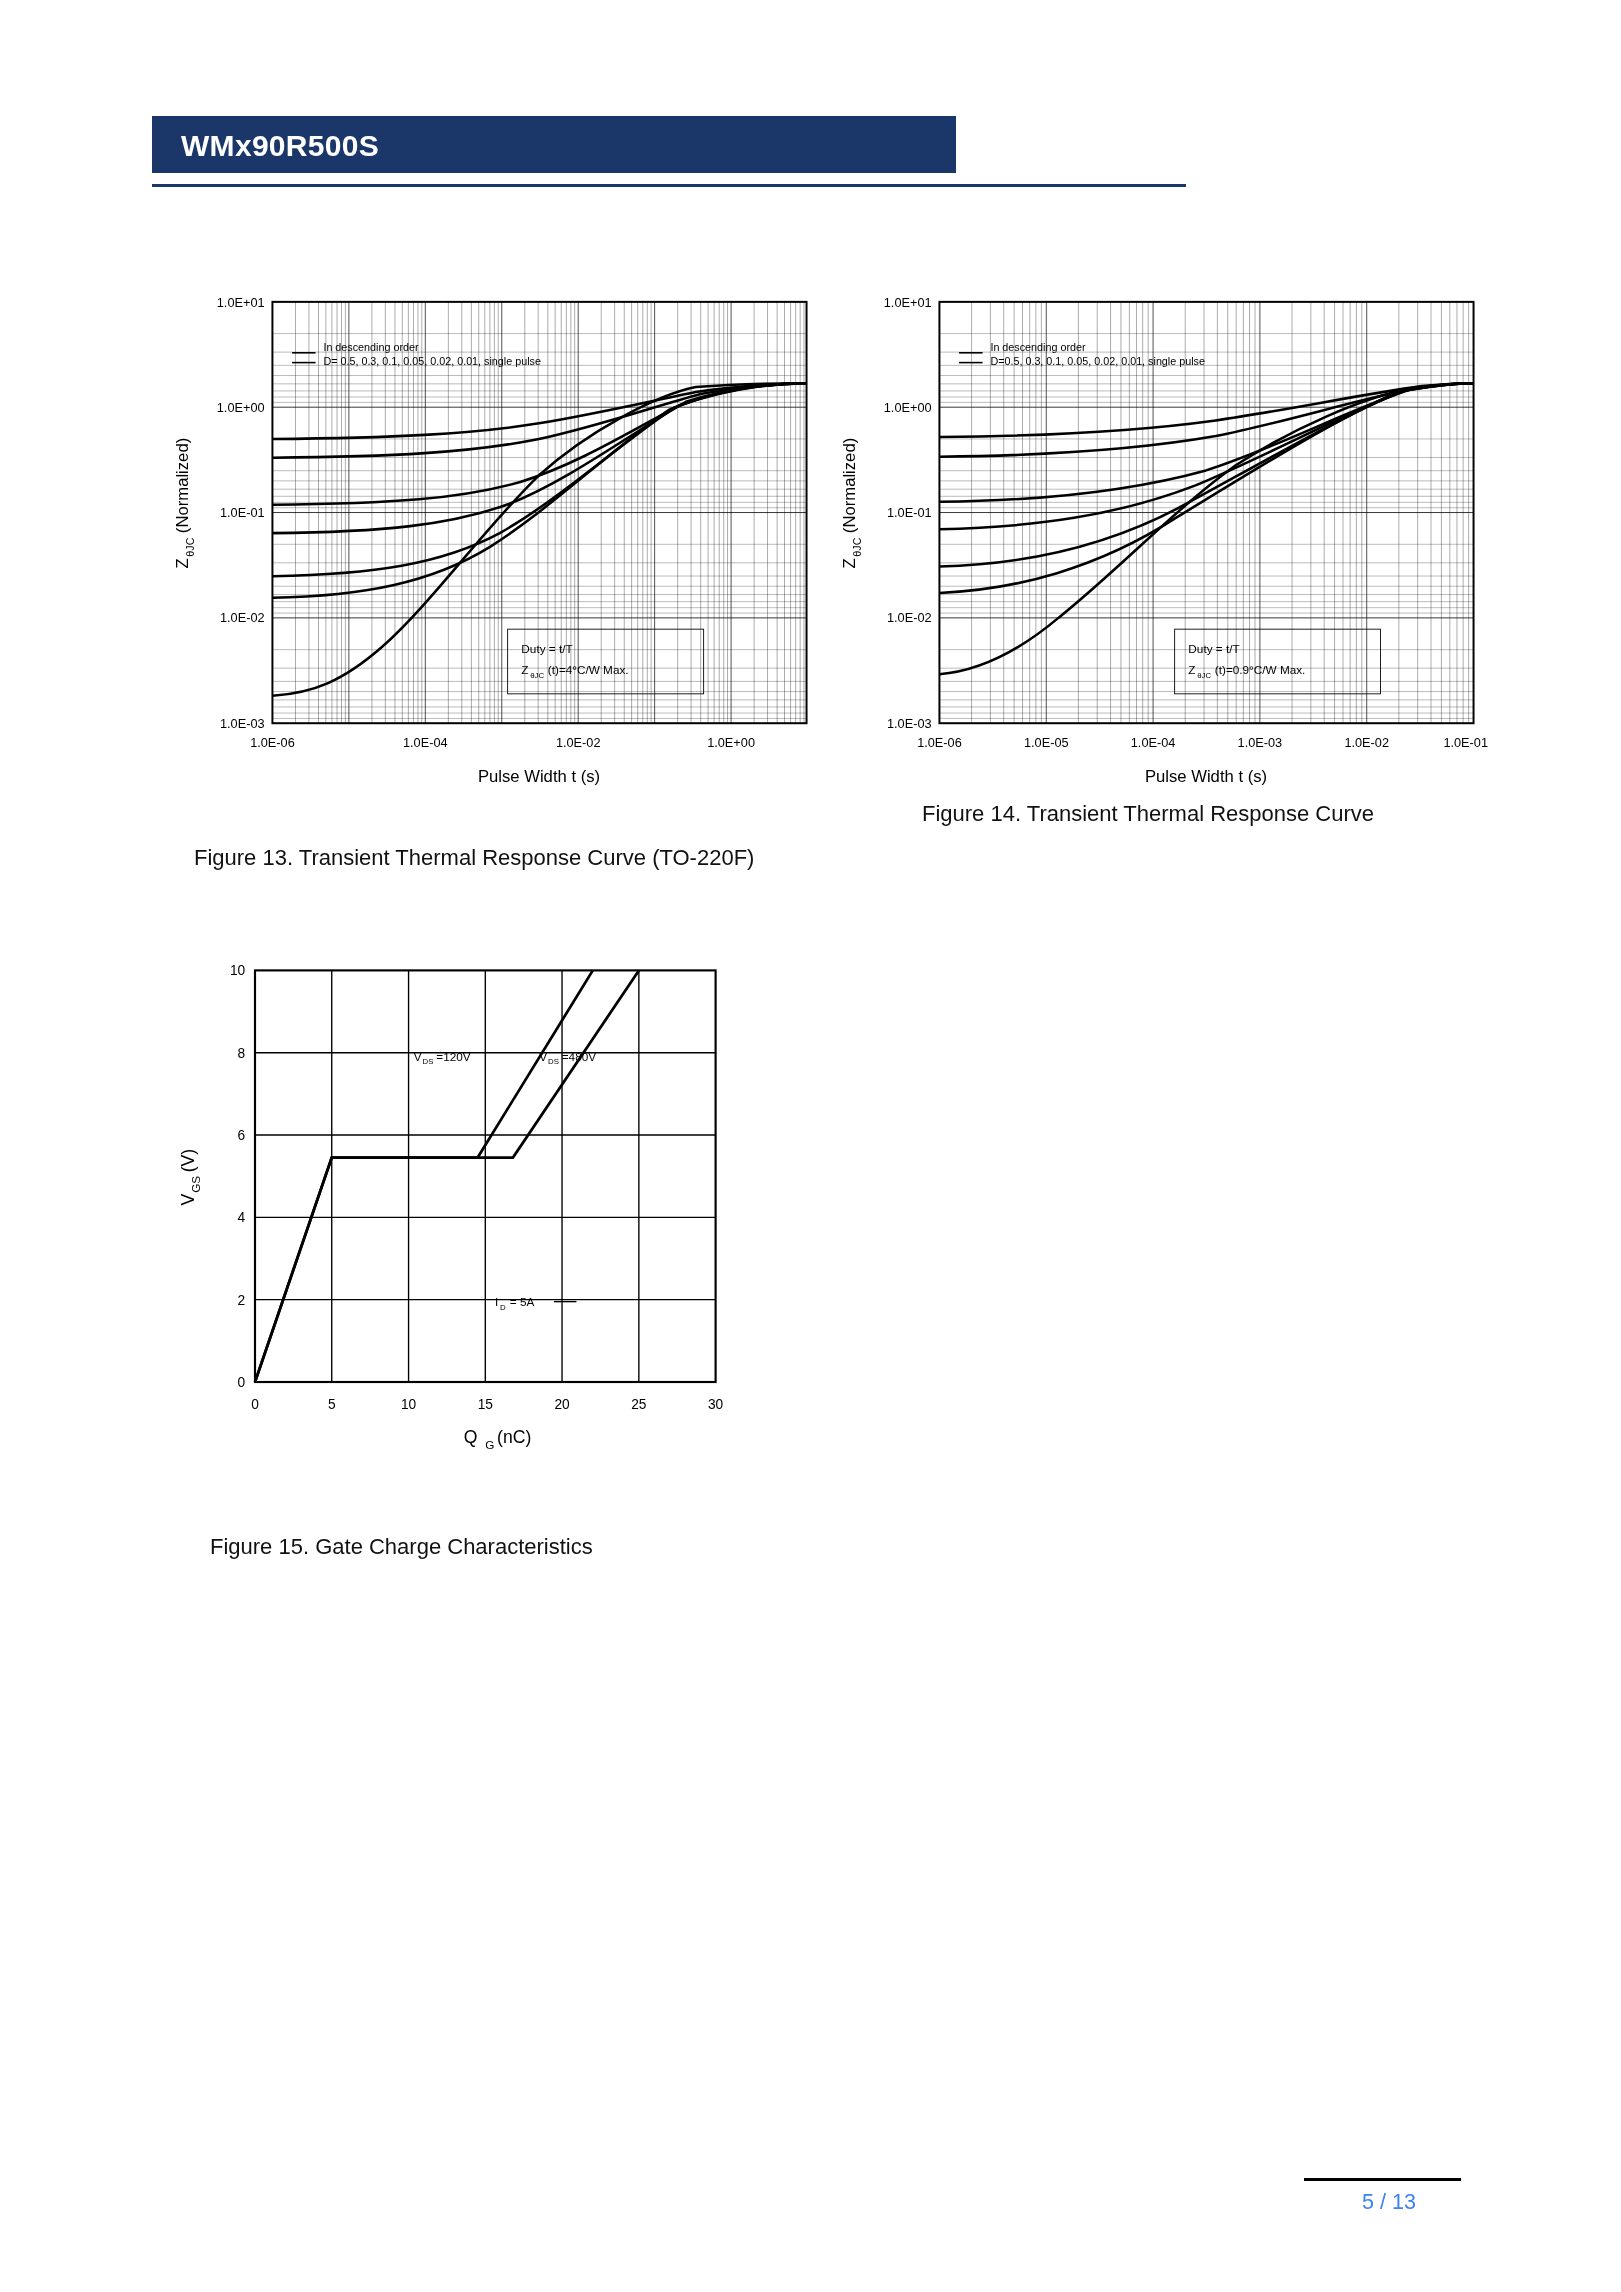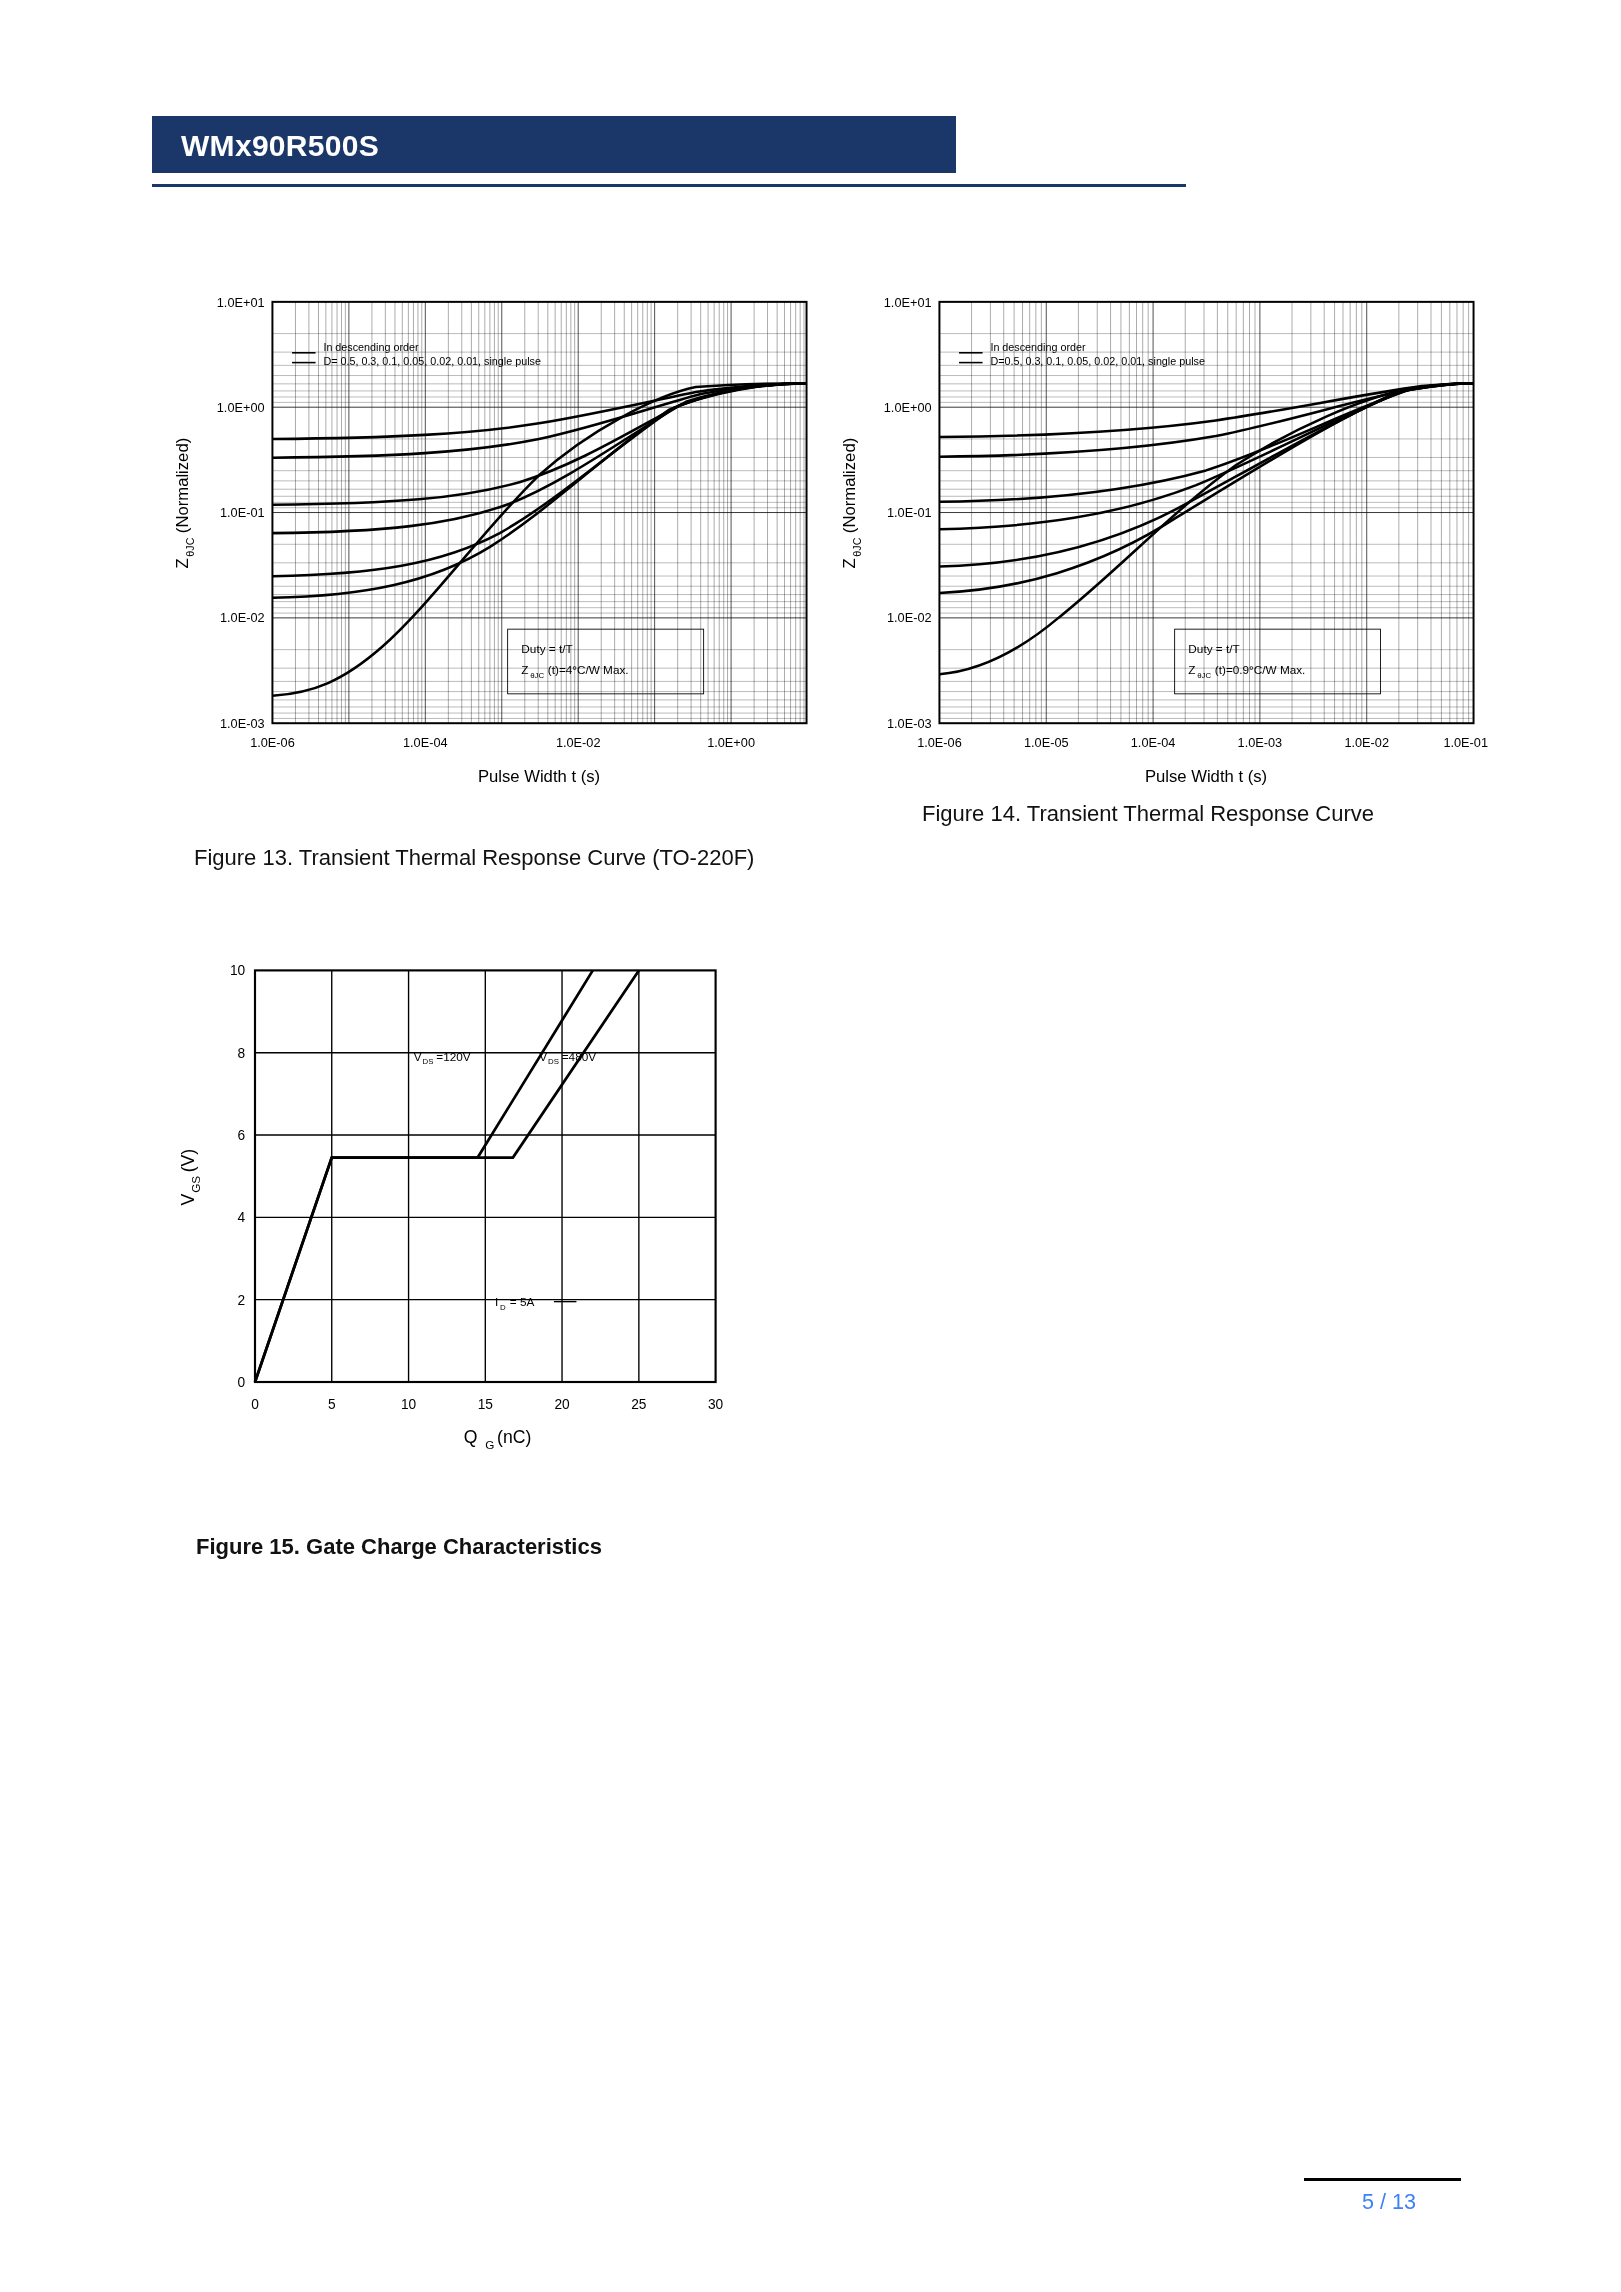--- a/index.html
+++ b/index.html
@@ -493,19 +493,19 @@
         <text x="357" y="512" font-size="18">(nC)</text>
         <g transform="translate(48,270) rotate(-90)">
           <text x="0" y="0" font-size="18">V</text>
           <text x="13" y="6" font-size="12">GS</text>
           <text x="34" y="0" font-size="18">(V)</text>
         </g>
       </g>
     </svg>
   </div>
 
-  <div class="caption" style="left:151px; top:1534px;font-weight:bold;">Figure 15. Gate Charge Characteristics</div>
+  <div class="caption" style="left:165px; top:1534px;">Figure 15. Gate Charge Characteristics</div>
 
   <div class="footer-rule"></div>
   <div class="footer-page">5 / 13</div>
 
 </div>
 
 
 </body></html>

